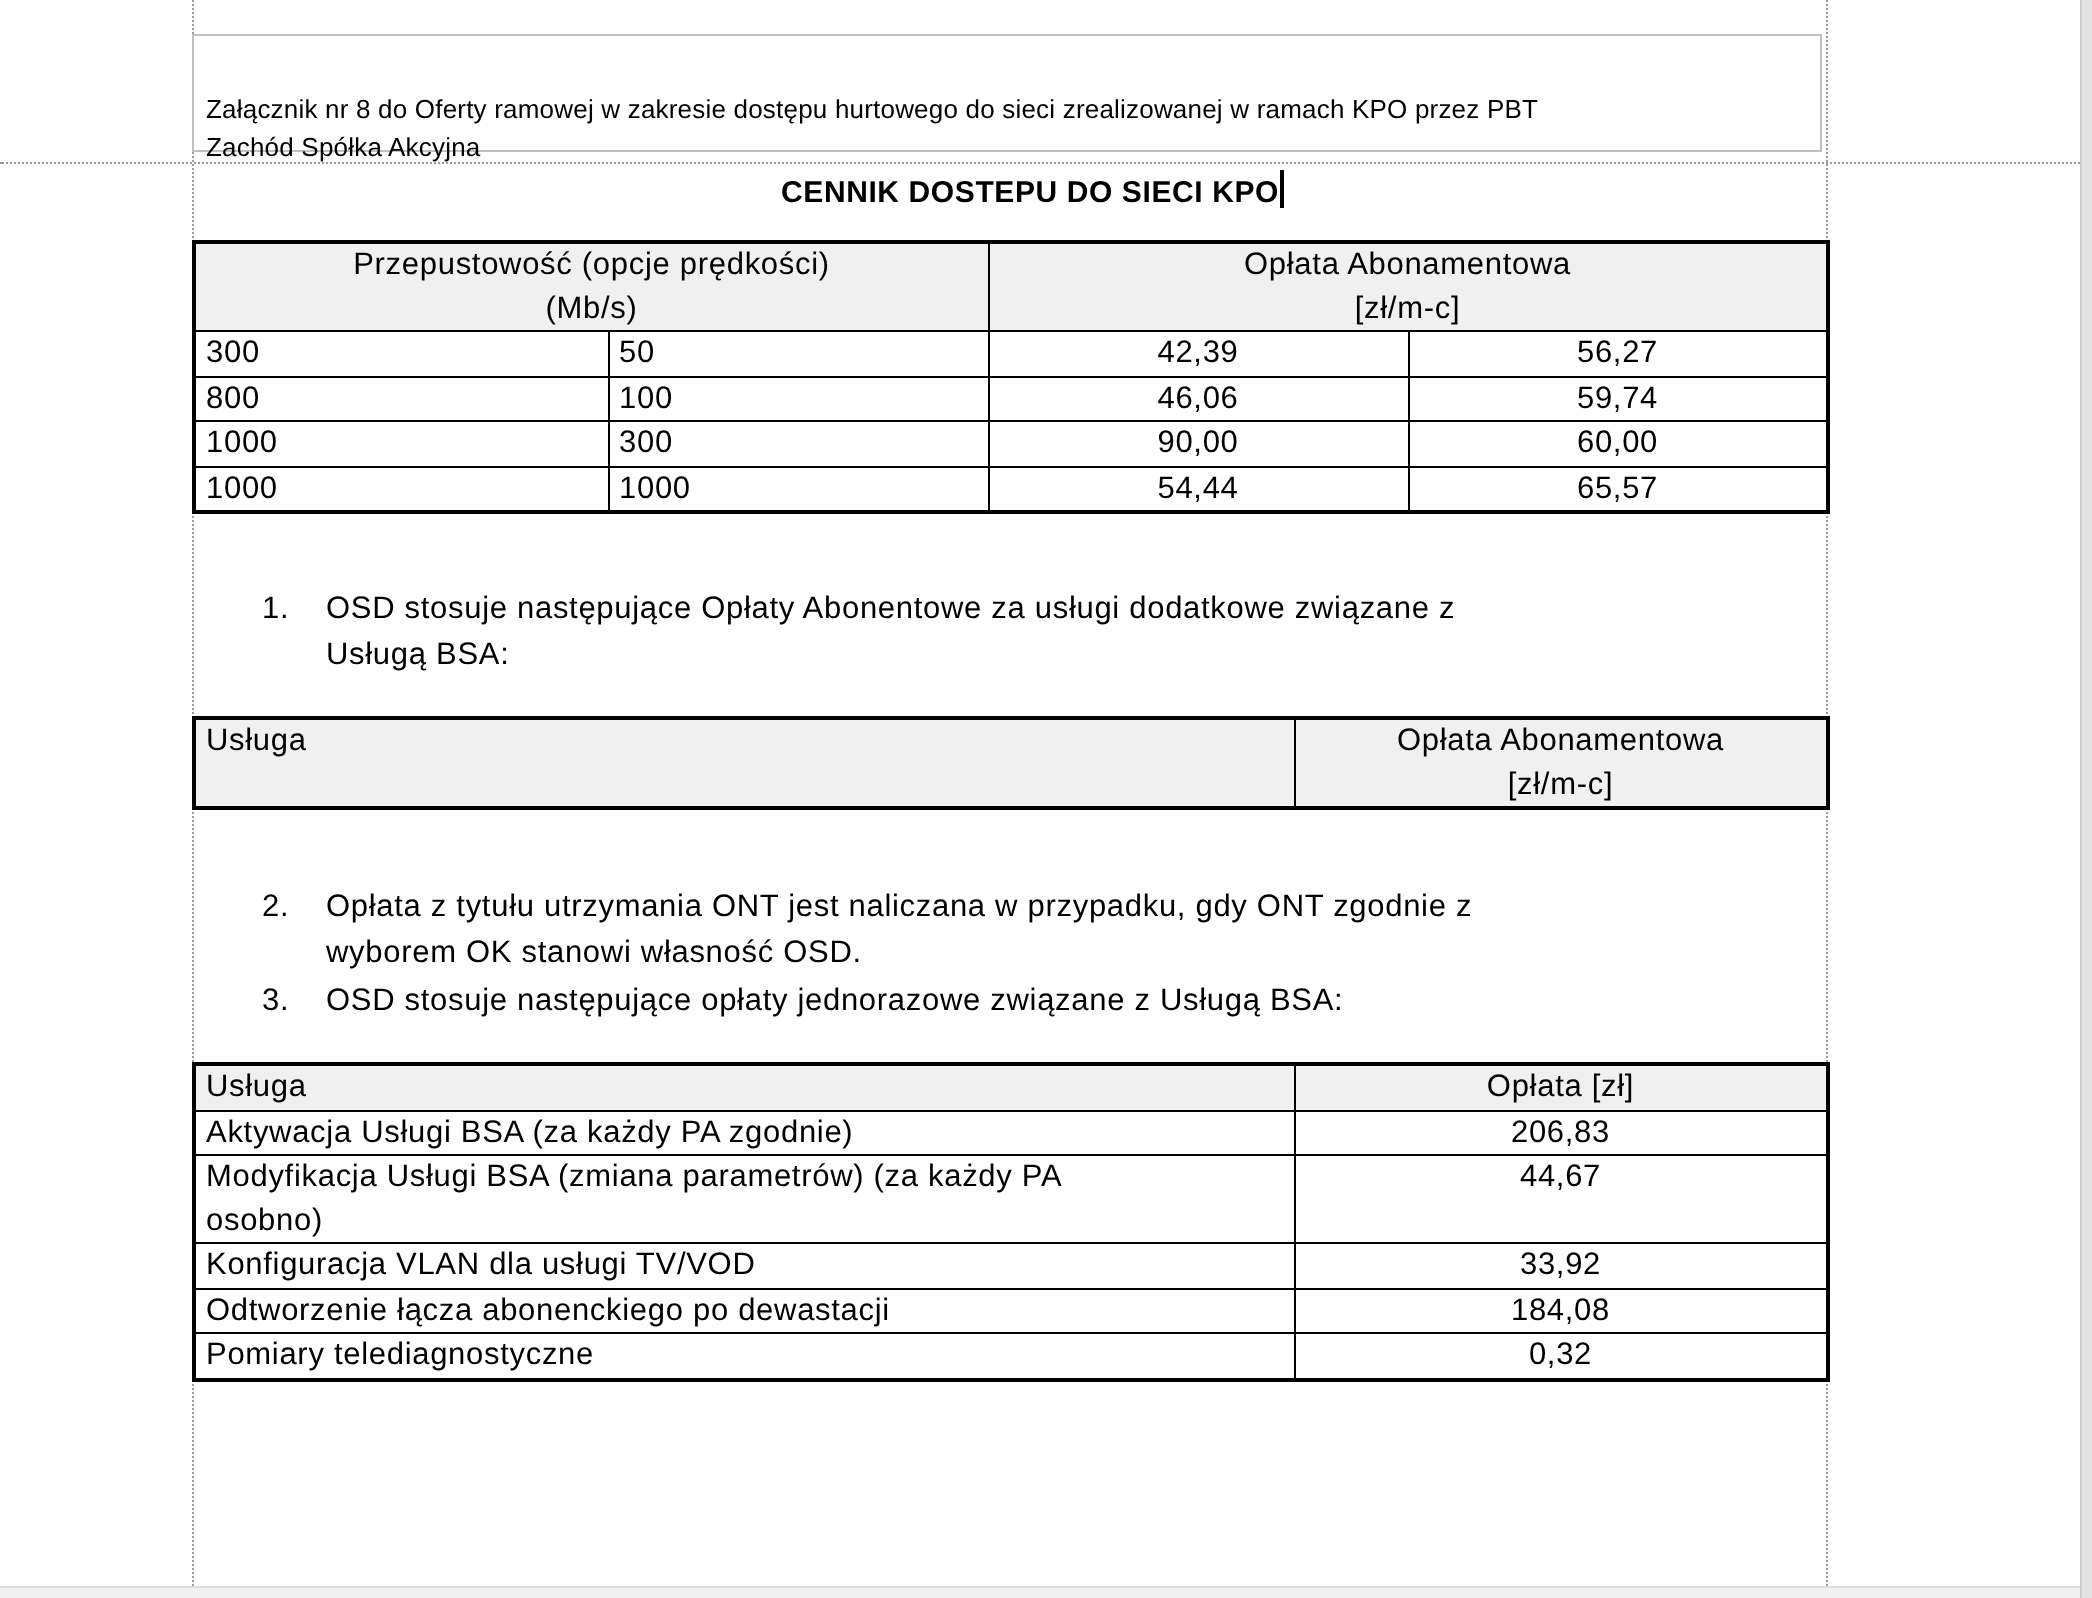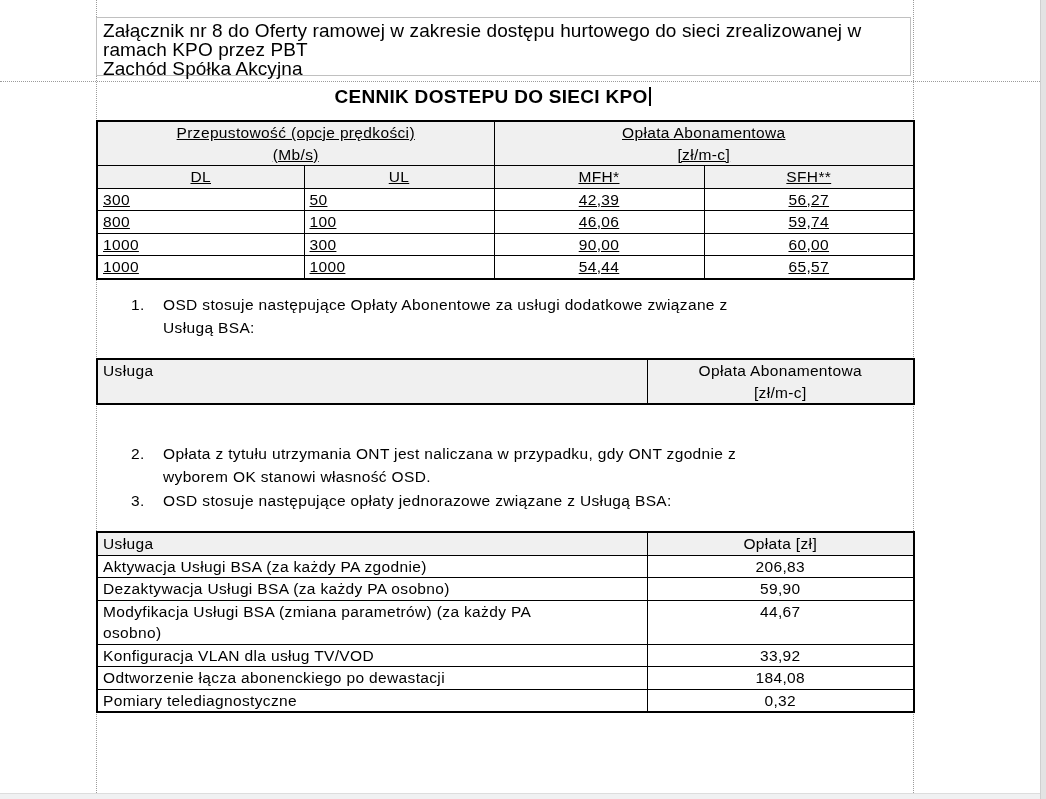--- a/index.html
+++ b/index.html
@@ -13,41 +13,41 @@
   .vl-left  { left:96px; }
   .vl-right { left:913px; }
   .hline { position:absolute; left:0; top:81px; width:1040px; height:0; border-top:1px dotted #9b9b9b; }
 
   
   .header-frame {
     position:absolute; left:96px; top:17px; width:815px; height:59px;
     border:1px solid #c0c0c0; background:#fff; box-sizing:border-box;
   }
   .header-text {
-    padding:3px 6px; font-size:19px; line-height:19px;
-    white-space:pre-line; letter-spacing:0.1px;
+    padding:3px 6px; font-size:13px; line-height:19px;
+    white-space:pre-line; letter-spacing:0.1px;margin-top:24px;
   }
 
   
   .doc-title {
-    position:absolute; left:84px; top:84px; width:817px;
-    text-align:center; font-weight:bold; font-size:19px;
+    position:absolute; left:108px; top:84px; width:817px;
+    text-align:center; font-weight:bold; font-size:15px;
     letter-spacing:0.3px; line-height:25px;
   }
   .caret { display:inline-block; width:2px; height:19px; background:#000;
            vertical-align:-3px; margin-left:1px; }
 
   
   table.t {
     position:absolute; left:96px; width:817px;
     border-collapse:collapse; table-layout:fixed;
     font-size:15.5px; letter-spacing:0.35px;
     border:2px solid #000;
   }
-  .t1 { top:120px;text-decoration:underline; } .t2 { top:358px; } .t3 { top:531px; }
+  .t1 { top:120px; } .t2 { top:358px; } .t3 { top:531px; }
   table.t td {
     border:1px solid #000; padding:0 5px; line-height:21.5px;
     vertical-align:top; white-space:pre-line; overflow:hidden;
   }
   td.hd { background:#f0f0f0; }
   td.c  { text-align:center; }
   td.l  { text-align:left;margin-left:37px; }
 
   
   .li {
@@ -92,26 +92,20 @@
         <col style="width:190px">
         <col style="width:210px">
         <col style="width:210px">
       </colgroup>
     <tbody>
         <tr>
           <td class="hd c" colspan="2">Przepustowość (opcje prędkości)
 (Mb/s)</td>
           <td class="hd c" colspan="2">Opłata Abonamentowa
 [zł/m-c]</td>
-        </tr>
-        <tr>
-          <td class="hd c">DL</td>
-          <td class="hd c">UL</td>
-          <td class="hd c">MFH*</td>
-          <td class="hd c">SFH**</td>
         </tr>
         <tr>
           <td class="l">300</td>
           <td class="l">50</td>
           <td class="c">42,39</td>
           <td class="c">56,27</td>
         </tr>
         <tr>
           <td class="l">800</td>
           <td class="l">100</td>
@@ -172,30 +166,26 @@
     <tbody>
         <tr>
           <td class="hd l">Usługa</td>
           <td class="hd c">Opłata [zł]</td>
         </tr>
         <tr>
           <td class="l">Aktywacja Usługi BSA (za każdy PA zgodnie)</td>
           <td class="c">206,83</td>
         </tr>
         <tr>
-          <td class="l">Dezaktywacja Usługi BSA (za każdy PA osobno)</td>
-          <td class="c">59,90</td>
-        </tr>
-        <tr>
           <td class="l">Modyfikacja Usługi BSA (zmiana parametrów) (za każdy PA
 osobno)</td>
           <td class="c">44,67</td>
         </tr>
         <tr>
-          <td class="l">Konfiguracja VLAN dla usług TV/VOD</td>
+          <td class="l">Konfiguracja VLAN dla usługi TV/VOD</td>
           <td class="c">33,92</td>
         </tr>
         <tr>
           <td class="l">Odtworzenie łącza abonenckiego po dewastacji</td>
           <td class="c">184,08</td>
         </tr>
         <tr>
           <td class="l">Pomiary telediagnostyczne</td>
           <td class="c">0,32</td>
         </tr>

